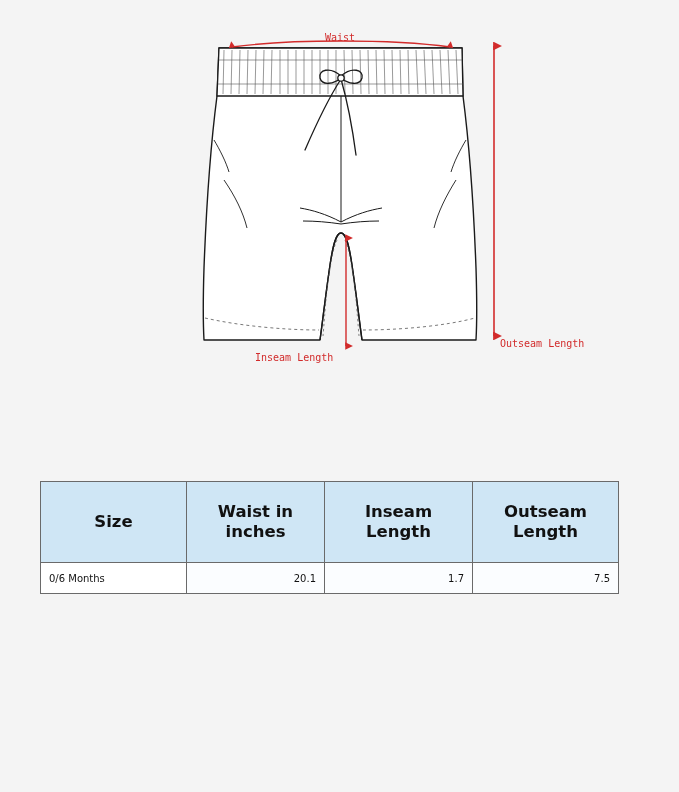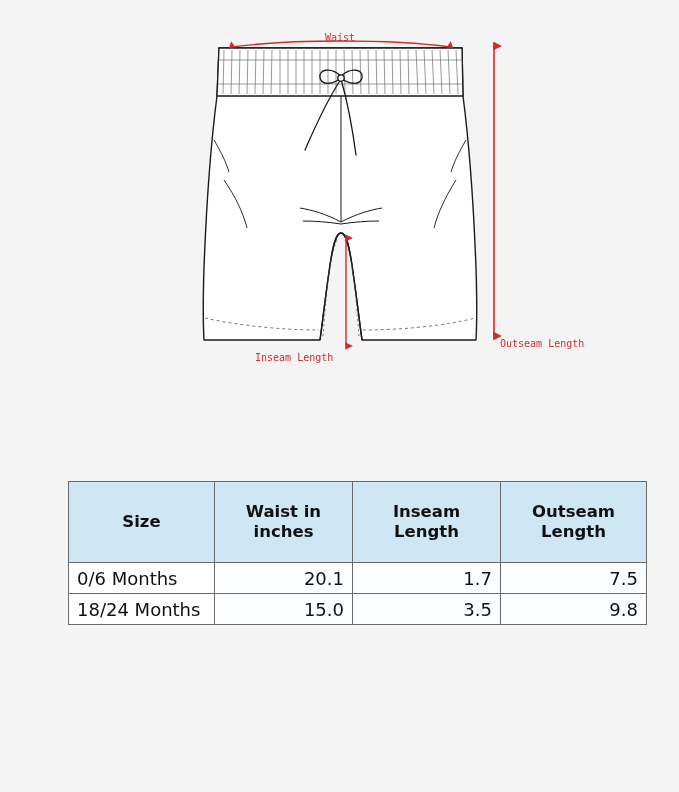--- a/index.html
+++ b/index.html
@@ -44,21 +44,21 @@
     top: 352px;
   }
   #label-outseam {
     left: 500px;
     top: 338px;
   }
 
   
   #size-table-wrap {
     position: absolute;
-    left: 68px;
+    left: 40px;
     top: 481px;
     width: 578px;
   }
   table#size-table {
     border-collapse: collapse;
     width: 578px;
     table-layout: fixed;
     background: #ffffff;
   }
   table#size-table th,
@@ -75,21 +75,21 @@
     height: 76px;
     padding: 2px 6px;
     line-height: 1.22;
   }
   .col-size   { width: 146px; }
   .col-waist  { width: 138px; }
   .col-inseam { width: 148px; }
   .col-outseam{ width: 146px; }
 
   table#size-table tbody td {
-    font-size: 18px;
+    font-size: 10px;
     color: #111;
     height: 28px;
     padding: 1px 8px;
   }
   td.cell-size {
     text-align: left;
     background: #ffffff;
   }
   td.cell-num {
     text-align: right;
@@ -247,21 +247,15 @@
         <th>Outseam Length</th>
       </tr>
     </thead>
     <tbody>
       <tr>
         <td class="cell-size">0/6 Months</td>
         <td class="cell-num">20.1</td>
         <td class="cell-num">1.7</td>
         <td class="cell-num">7.5</td>
       </tr>
-      <tr>
-        <td class="cell-size">18/24 Months</td>
-        <td class="cell-num">15.0</td>
-        <td class="cell-num">3.5</td>
-        <td class="cell-num">9.8</td>
-      </tr>
     </tbody>
   </table>
 </div>
 
 </body></html>

